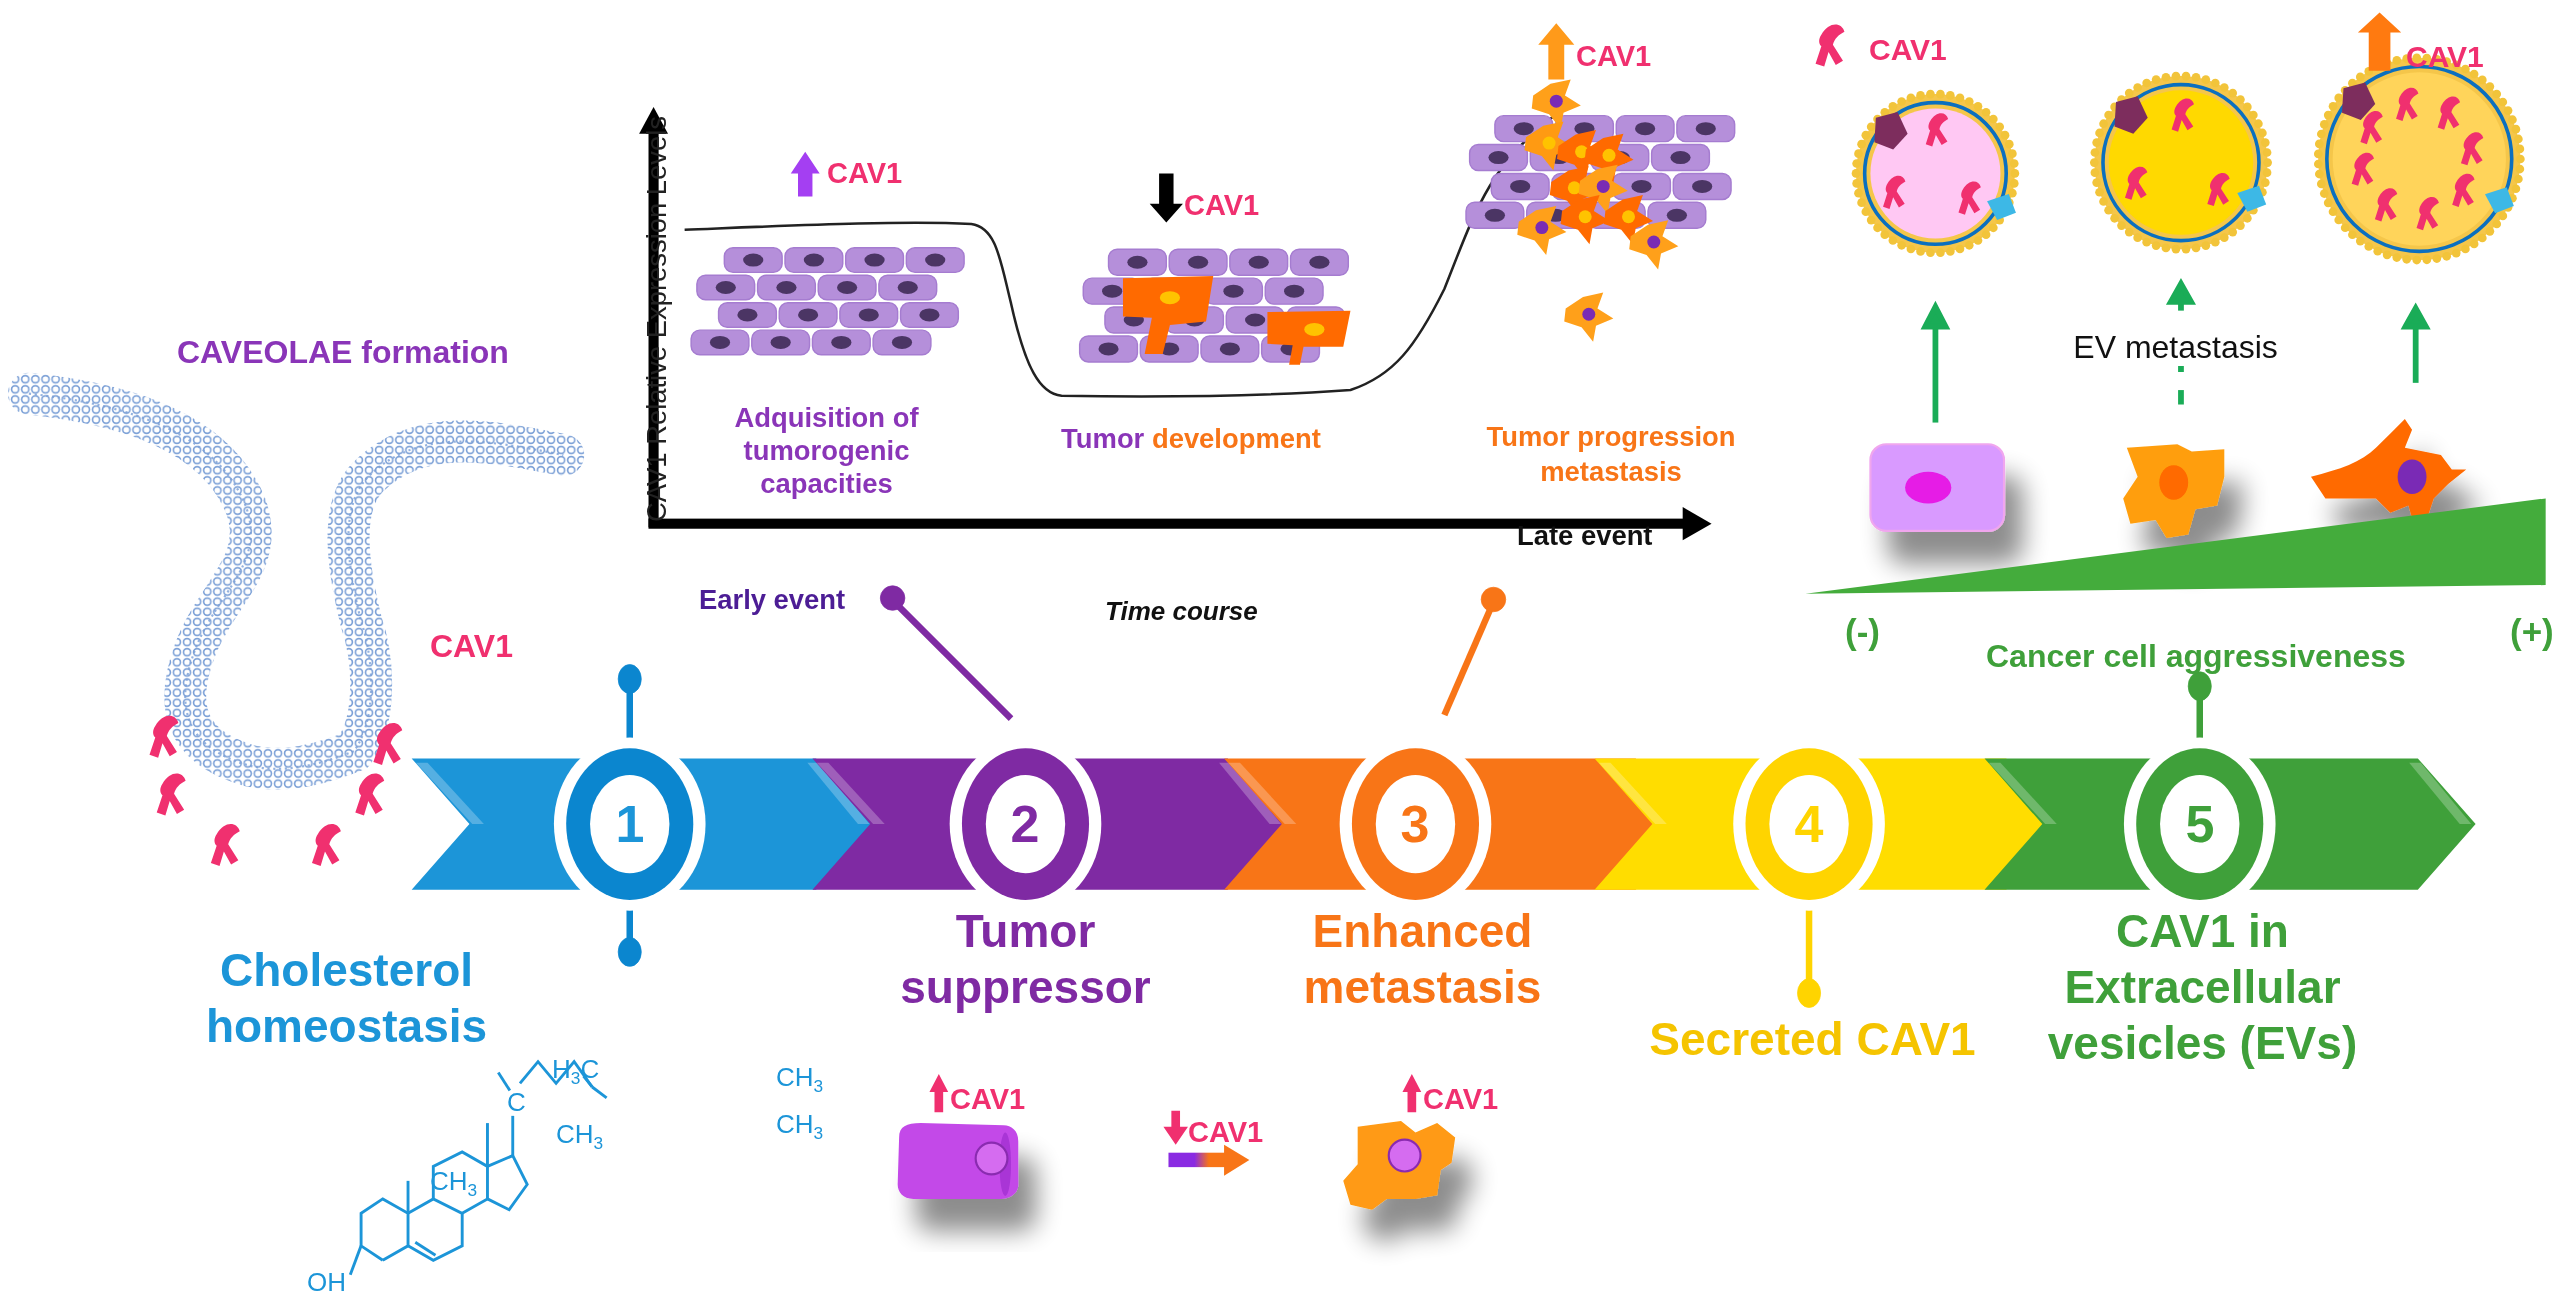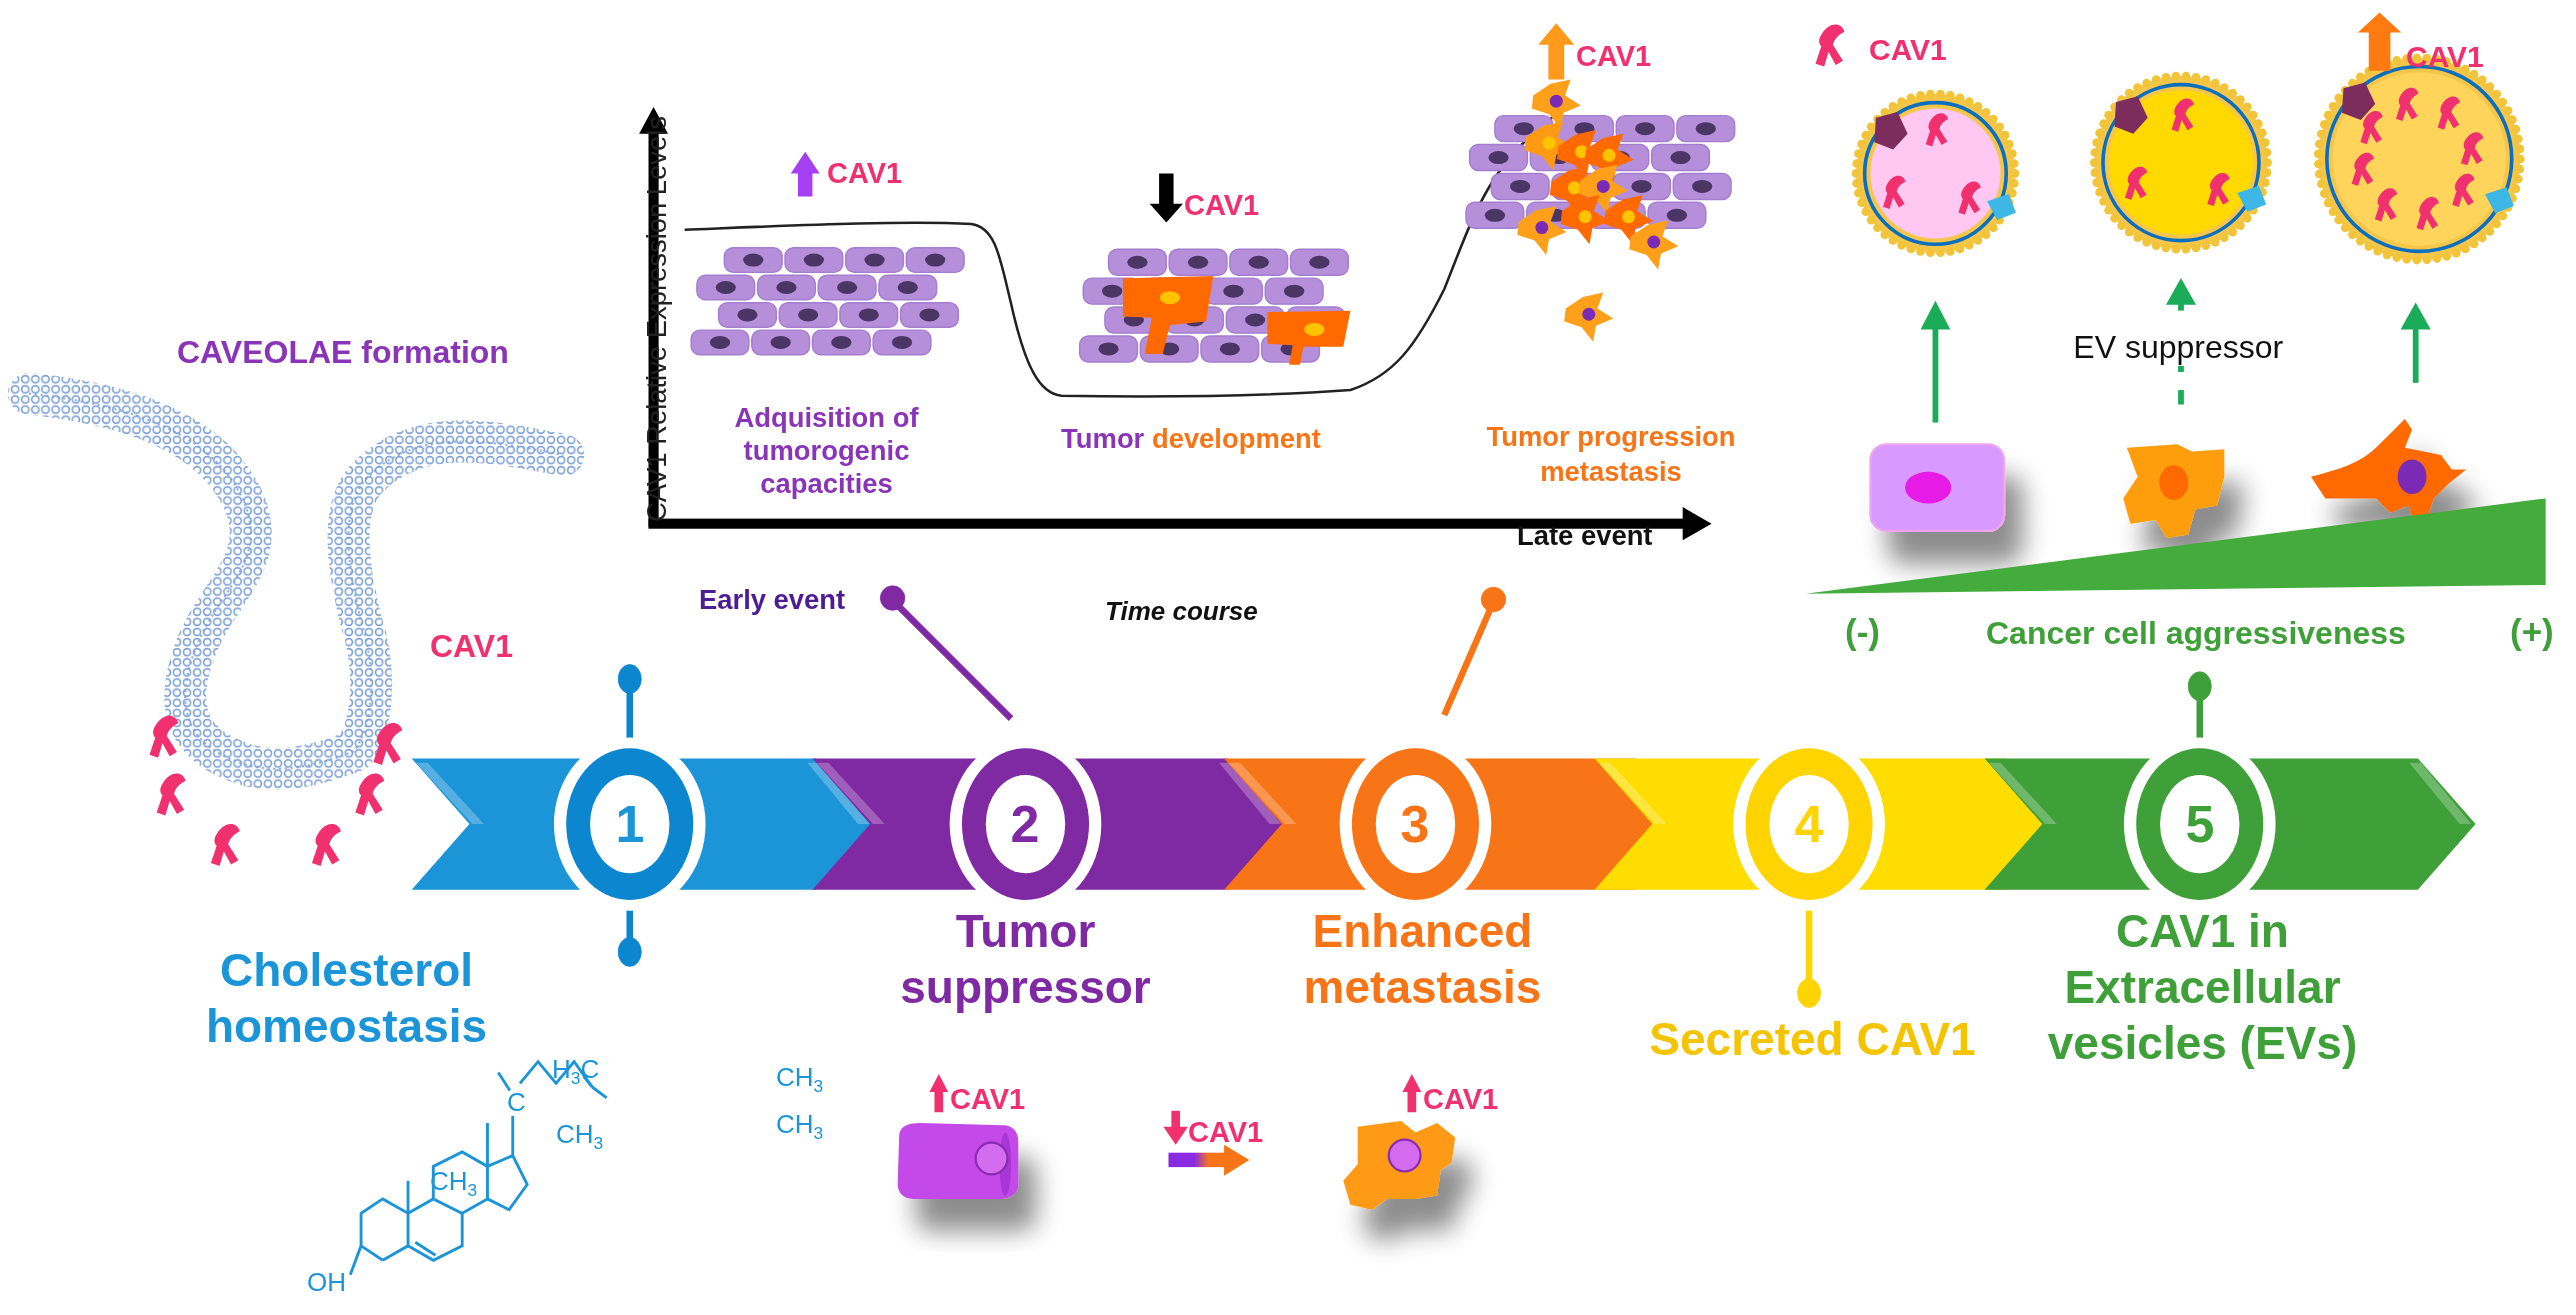--- a/index.html
+++ b/index.html
@@ -750,23 +750,23 @@
   <div>Tumor progression</div>
   <div>metastasis</div>
 </div>
 
 <div class="txt bold" style="left:699px; top:540px; font-size:27.4px; color:#4c1d95;margin-top:44px;">Early event</div>
 <div class="txt bold" style="left:1517px; top:520px; font-size:27.4px; color:#111;">Late event</div>
 <div class="txt bold" style="left:1105px; top:596px; font-size:26px; color:#111; font-style:italic;">Time course</div>
 
 <div class="txt cav-label" style="left:1869px; top:32.5px; font-size:30px;">CAV1</div>
 <div class="txt cav-label" style="left:2406px; top:40px; font-size:30px;">CAV1</div>
-<div class="txt" style="left:2069px; top:329px; font-size:32px; color:#111; background:#fff; padding:0 4.3px;">EV suppressor</div>
+<div class="txt" style="left:2069px; top:329px; font-size:32px; color:#111; background:#fff; padding:0 4.3px;">EV metastasis</div>
 <div class="txt bold" style="left:1845px; top:612px; font-size:35px; color:#3fa03a;">(-)</div>
-<div class="txt bold" style="left:1986px; top:615px; font-size:32px; color:#3fa03a;">Cancer cell aggressiveness</div>
+<div class="txt bold" style="left:1986px; top:638px; font-size:32px; color:#3fa03a;">Cancer cell aggressiveness</div>
 <div class="txt bold" style="left:2510px; top:612px; font-size:35px; color:#3fa03a;">(+)</div>
 
 <div class="txt bold center" style="left:607px; top:794px; width:46px; font-size:52px; color:#1c95d8;">1</div>
 <div class="txt bold center" style="left:1002px; top:794px; width:46px; font-size:52px; color:#7f2aa3;">2</div>
 <div class="txt bold center" style="left:1392px; top:794px; width:46px; font-size:52px; color:#f87517;">3</div>
 <div class="txt bold center" style="left:1786px; top:794px; width:46px; font-size:52px; color:#ffd400;">4</div>
 <div class="txt bold center" style="left:2177px; top:794px; width:46px; font-size:52px; color:#3fa03a;">5</div>
 
 <div class="step-label" style="left:166px; top:942px; width:361px; color:#1c95d8;">
   <div>Cholesterol</div>

